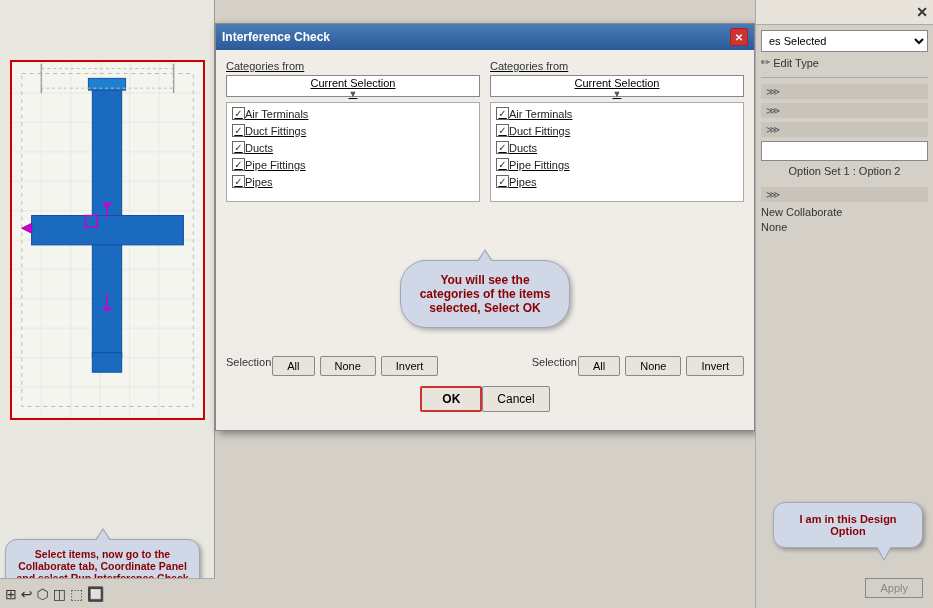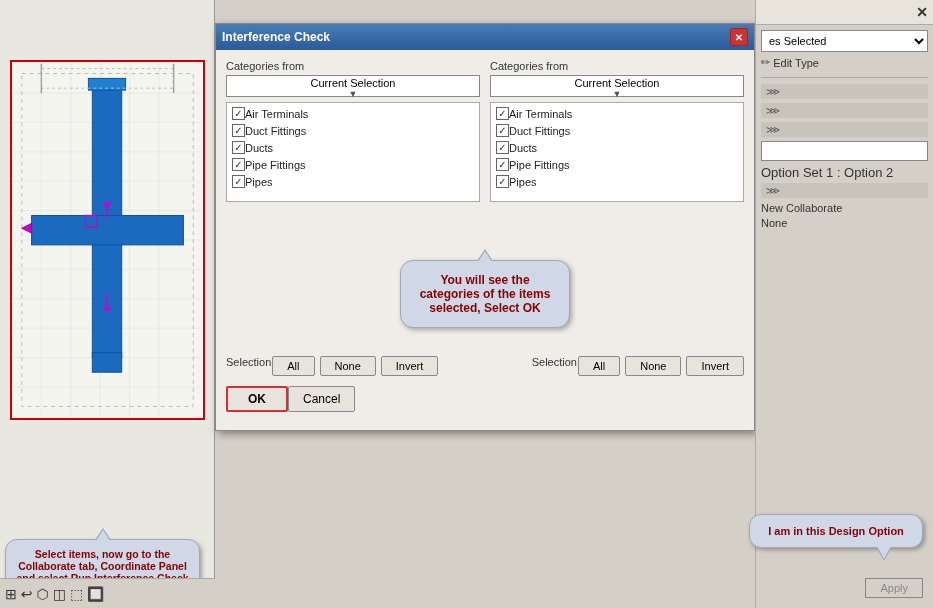--- a/index.html
+++ b/index.html
@@ -159,23 +159,24 @@
       width: 100%;
       height: 20px;
       background: #fff;
       border: 1px solid #888;
       margin-bottom: 4px;
       font-size: 11px;
       padding: 1px 3px;
     }
 
     .option-set-label {
-      font-size: 13px;
-      color: #333;
-      margin-bottom: 3px;
+      font-size: 11px;
+      color: #333;
+      margin-bottom: 10px;
+      text-align: center;
     }
 
     .new-construction-row {
       display: flex;
       align-items: center;
       gap: 4px;
       margin-bottom: 3px;
     }
 
     .new-construction-label {
@@ -187,21 +188,21 @@
       font-size: 11px;
       color: #333;
       margin-bottom: 3px;
     }
 
     
     .right-balloon {
       position: absolute;
       right: 10px;
       bottom: 60px;
-      width: 174px;
+      width: 150px;
       background: #d0d8e8;
       border: 1px solid #a0a8b8;
       border-radius: 12px;
       padding: 10px;
       font-size: 11px;
       font-weight: bold;
       color: #880000;
       text-align: center;
       box-shadow: 2px 2px 4px rgba(0,0,0,0.3);
     }
@@ -265,20 +266,21 @@
     }
 
     .categories-row {
       display: flex;
       gap: 10px;
       margin-bottom: 8px;
     }
 
     .category-panel {
       flex: 1;
+      text-decoration: underline;
     }
 
     .category-label {
       font-size: 11px;
       color: #333;
       margin-bottom: 3px;
     }
 
     .category-dropdown {
       width: 100%;
@@ -334,21 +336,21 @@
 
     .middle-balloon {
       position: absolute;
       left: 50%;
       transform: translateX(-50%);
       top: 50%;
       margin-top: -20px;
       width: 170px;
       background: #d0d8e8;
       border: 1px solid #a0a8b8;
-      border-radius: 13px;
+      border-radius: 26px;
       padding: 12px;
       font-size: 12px;
       font-weight: bold;
       color: #880000;
       text-align: center;
       box-shadow: 2px 2px 5px rgba(0,0,0,0.3);
       z-index: 10;
     }
 
     .dialog-footer {
@@ -378,21 +380,21 @@
       padding: 3px 14px;
       background: #e8e4dc;
       border: 1px solid #888;
       font-size: 11px;
       cursor: pointer;
       border-radius: 2px;
     }
 
     .bottom-row {
       display: flex;
-      justify-content: flex-start;
+      justify-content: center;
       padding: 6px 0 8px 0;
     }
 
     .ok-btn {
       padding: 4px 20px;
       background: #e8e4dc;
       border: 2px solid #cc3333;
       font-size: 12px;
       cursor: pointer;
       border-radius: 2px;

